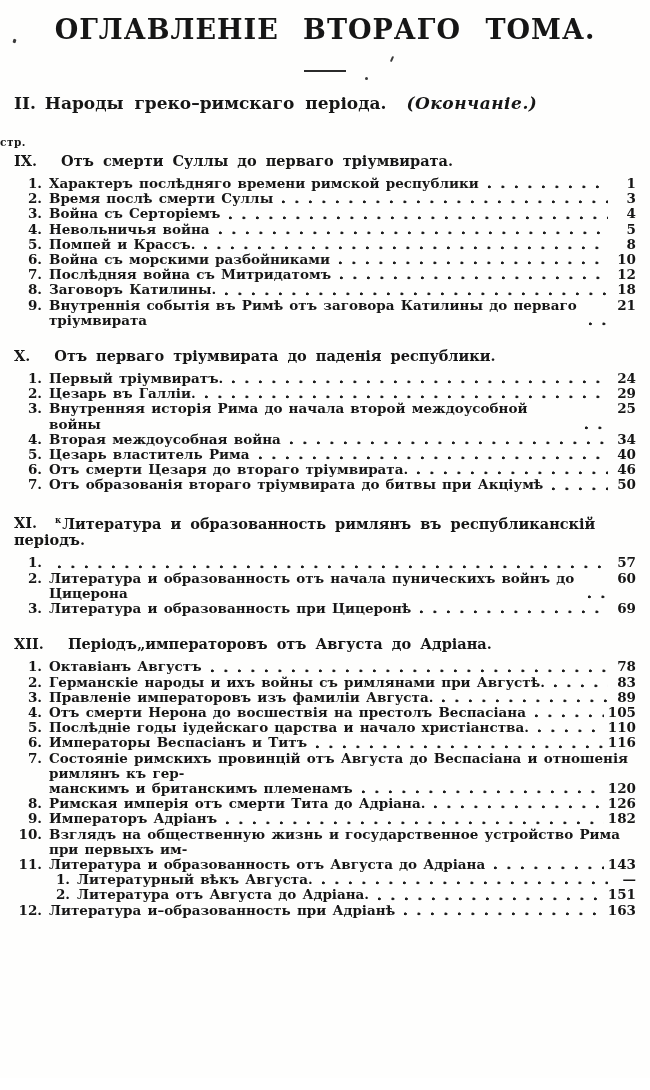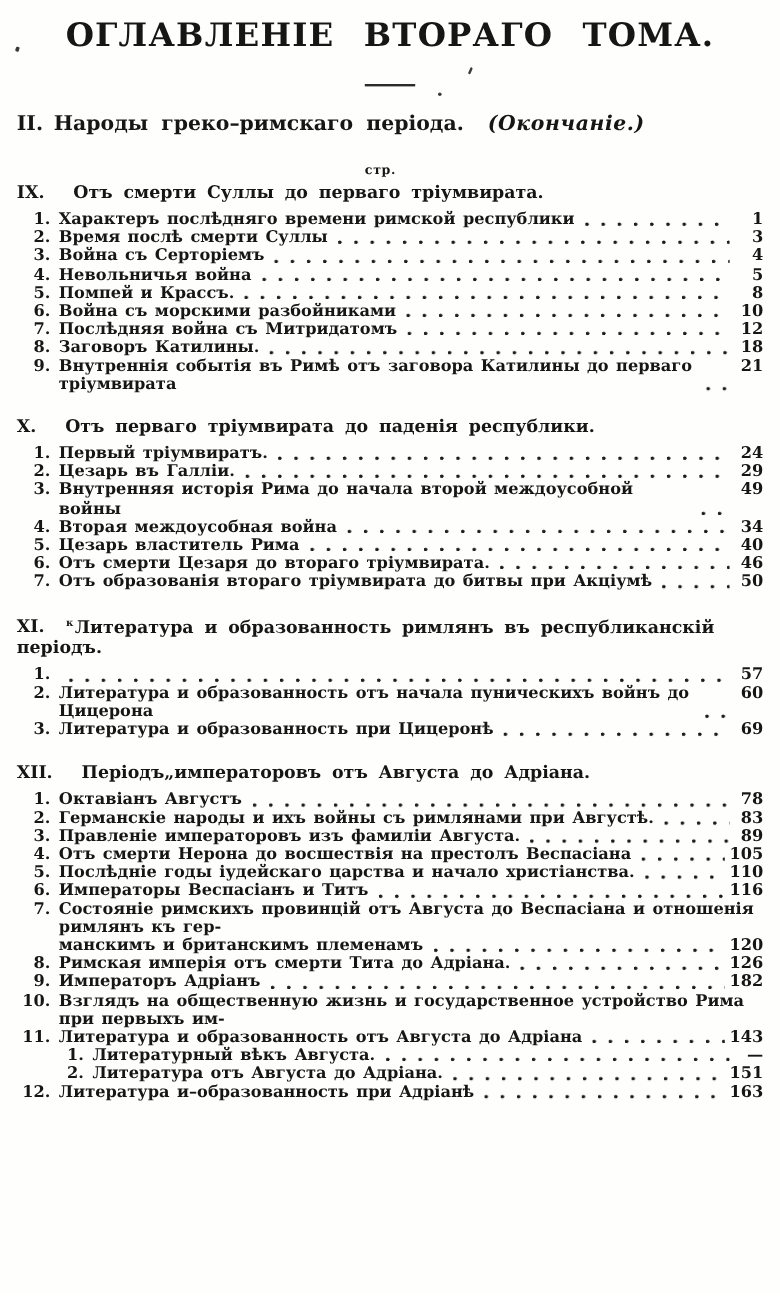--- a/index.html
+++ b/index.html
@@ -39,21 +39,21 @@
     word-spacing: 5px;
   }
   .part-num { margin-right: 9px; }
   .part-note {
     font-style: italic;
     margin-left: 20px;
     letter-spacing: 0.5px;
   }
   .page-label {
     margin: 23px 16px 0 0;
-    text-align: center;
+    text-align: left;
     font-size: 10.5px;
     font-weight: 700;
     letter-spacing: 0.5px;
   }
   .toc { margin: 0 14px 0 14px; }
   .sec-header {
     font-size: 14.5px;
     font-weight: 700;
     word-spacing: 4px;
     margin: 19px 0 7px;
@@ -213,21 +213,21 @@
           <span class="text">Цезарь въ Галліи.</span>
           <span class="dots"></span>
           <span class="pg">29</span>
         </span>
       </div>
       <div class="row">
         <span class="num">3.</span>
         <span class="body">
           <span class="text">Внутренняя исторія Рима до начала второй междоусобной войны</span>
           <span class="dots"></span>
-          <span class="pg">49</span>
+          <span class="pg">25</span>
         </span>
       </div>
       <div class="row">
         <span class="num">4.</span>
         <span class="body">
           <span class="text">Вторая междоусобная война</span>
           <span class="dots"></span>
           <span class="pg">34</span>
         </span>
       </div>

